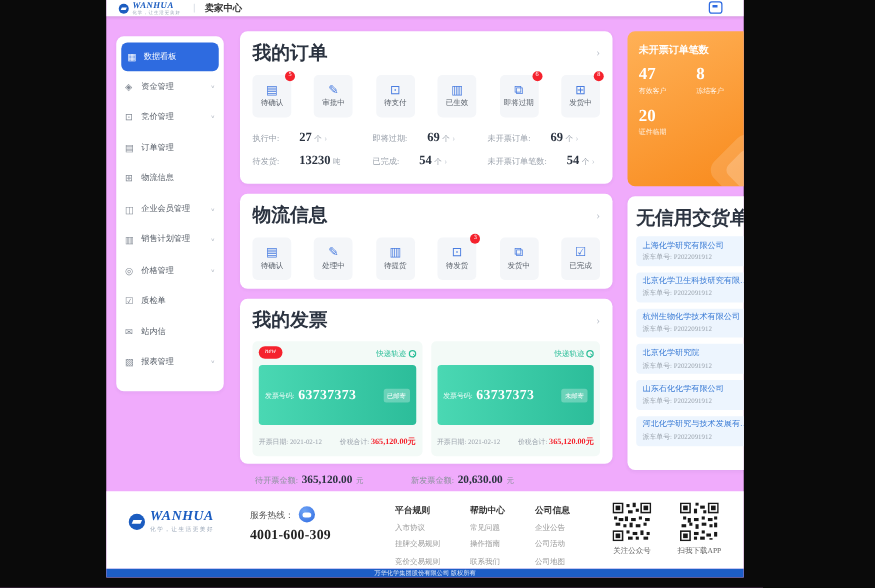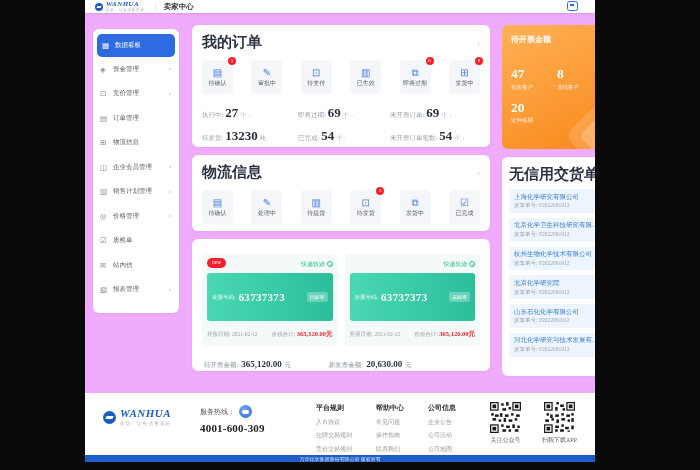--- a/index.html
+++ b/index.html
@@ -46,21 +46,21 @@
   .status-row{display:flex;justify-content:space-between;margin-top:8px;}
   .status{position:relative;width:31px;height:34px;background:#f4f6f9;border-radius:4px;
           display:flex;flex-direction:column;align-items:center;justify-content:center;gap:2.5px;cursor:pointer;}
   .status .g{font-size:10px;color:#4a7de0;line-height:1;}
   .status .l{font-size:6px;color:#5b626c;white-space:nowrap;line-height:1;}
   .badge{position:absolute;top:-3px;right:-3px;min-width:8px;height:8px;border-radius:4px;background:#f5222d;
          color:#fff;font-size:5px;line-height:8px;text-align:center;padding:0 1px;box-sizing:border-box;}
 
   .stats{display:grid;grid-template-columns:96px 92px 1fr;row-gap:7px;margin-top:11px;}
   .stat{display:flex;align-items:baseline;gap:2px;white-space:nowrap;font-size:6.5px;color:#9aa1ab;cursor:pointer;}
-  .stat b{font-size:13px;color:#2b3340;}
+  .stat b{font-size:10px;color:#2b3340;margin-left:14px;}
   .stat .u{font-size:6px;color:#9aa1ab;}
   .stat .sa{color:#c8cdd5;font-size:7px;}
   .stat .sa::after{content:"›";}
 
   
   .inv-cards{display:flex;gap:7px;margin-top:7px;}
   .inv{position:relative;flex:1;background:#f3faf7;border-radius:4px;padding:5px 5px 7px;box-sizing:border-box;}
   .new-pill{position:absolute;left:5px;top:4px;background:#f5222d;color:#fff;font-size:5.5px;line-height:1;
             padding:2px 5px;border-radius:7px;font-style:italic;}
   .inv-top{display:flex;justify-content:flex-end;align-items:center;height:10px;}
@@ -78,21 +78,21 @@
   .inv-sum{display:flex;gap:38px;margin-top:13px;padding-left:2px;}
   .sum-item{display:flex;align-items:baseline;gap:3px;font-size:6.5px;color:#8a919b;white-space:nowrap;}
   .sum-item b{font-size:9px;color:#2b3340;text-align:right;}
   .sum-item .u{font-size:6px;color:#8a919b;}
 
   
   .member{position:absolute;left:417px;top:25px;width:110px;height:124px;border-radius:6px;box-sizing:border-box;
           background:linear-gradient(155deg,#ffb157,#f8891b);color:#fff;padding:9px 9px;overflow:hidden;}
   .member .card-h .t{color:#fff;font-size:8px;}
   .member .arrow{color:rgba(255,255,255,.8);}
-  .m-stats{position:relative;z-index:1;display:grid;grid-template-columns:1fr 1fr;row-gap:10px;margin-top:22px;}
+  .m-stats{position:relative;z-index:1;display:grid;grid-template-columns:1fr 1fr;row-gap:10px;margin-top:7px;}
   .m-stat b{display:block;font-size:13.5px;line-height:1;}
   .m-stat span{display:block;font-size:5.5px;opacity:.88;margin-top:3px;}
   .gem{position:absolute;right:-8px;bottom:-10px;width:46px;height:46px;transform:rotate(45deg);
        border-radius:10px;background:rgba(255,255,255,.15);}
   .gem::after{content:"";position:absolute;inset:10px;border-radius:6px;background:rgba(255,255,255,.20);}
 
   .delivery{left:417px;top:157px;width:110px;height:219px;padding:8px 7px;}
   .d-item{background:#edf5fe;border-radius:3px;padding:3.5px 5px;margin-top:5px;cursor:pointer;}
   .d-item .c{font-size:6.5px;color:#3a7bd5;white-space:nowrap;overflow:hidden;text-overflow:ellipsis;line-height:1.2;}
   .d-item .n{font-size:5.5px;color:#9aa3ad;margin-top:2px;white-space:nowrap;}
@@ -295,20 +295,24 @@
         <span class="l">发货中</span>
       </div>
       <div class="status">
         <span class="g">☑</span>
         <span class="l">已完成</span>
       </div>
     </div>
   </section>
 
   <section class="card invoices">
+    <div class="card-h">
+      <span class="t">我的发票</span>
+      <span class="arrow"></span>
+    </div>
     <div class="inv-cards">
       <div class="inv">
         <span class="new-pill">new</span>
         <div class="inv-top">
           <span class="track">
             <span>快递轨迹</span>
             <span class="track-ic"></span>
           </span>
         </div>
         <div class="inv-bar">
@@ -360,21 +364,21 @@
       <div class="sum-item">
         <span>新发票金额:</span>
         <b>20,630.00</b>
         <span class="u">元</span>
       </div>
     </div>
   </section>
 
   <aside class="member">
     <div class="card-h">
-      <span class="t">待开票金额</span>
+      <span class="t">未开票订单笔数</span>
       <span class="arrow"></span>
     </div>
     <div class="m-stats">
       <div class="m-stat">
         <b>47</b>
         <span>有效客户</span>
       </div>
       <div class="m-stat">
         <b>8</b>
         <span>冻结客户</span>

